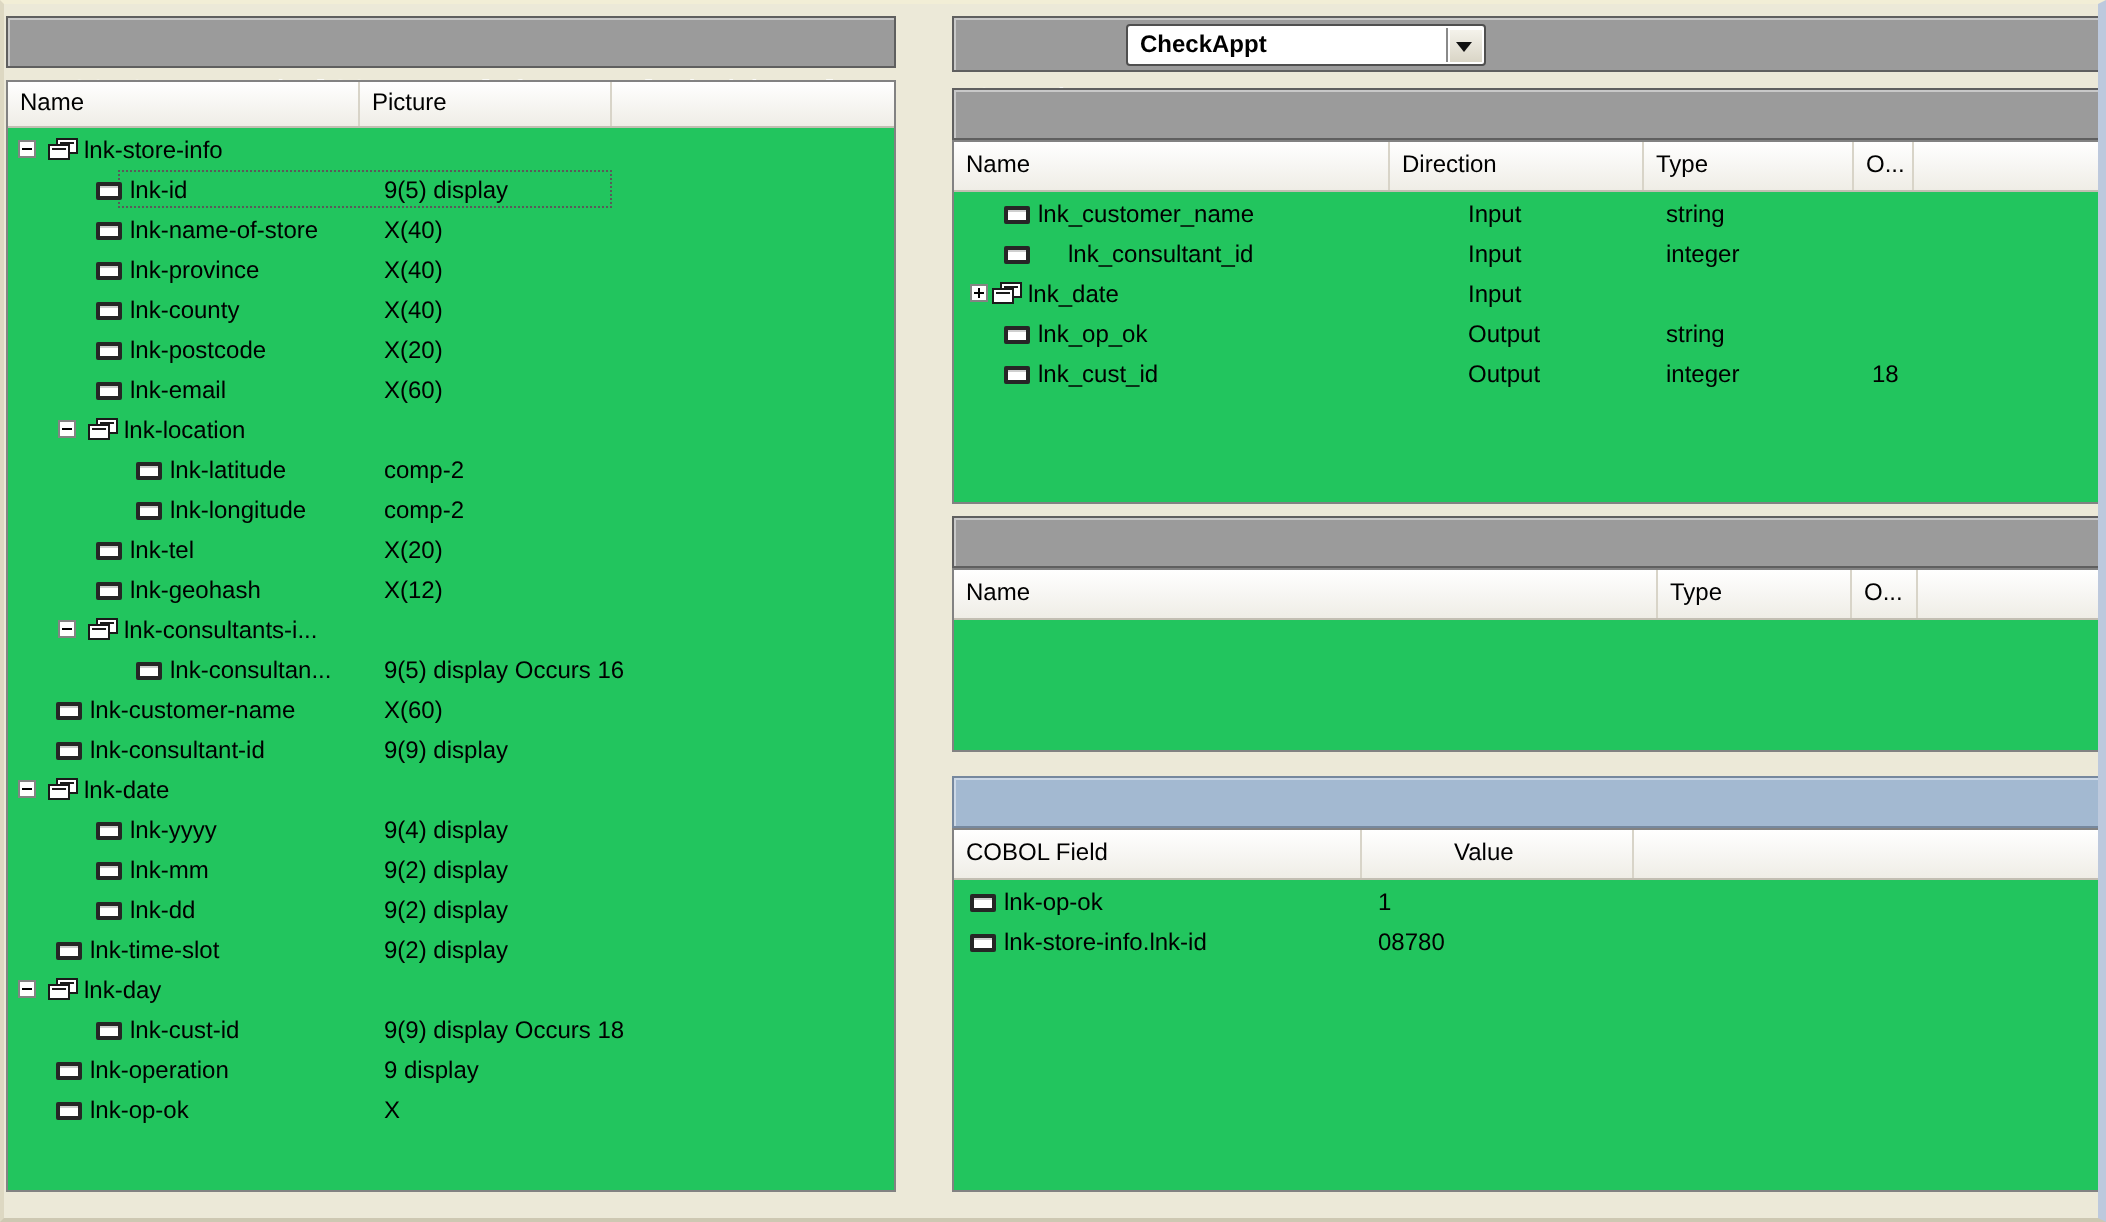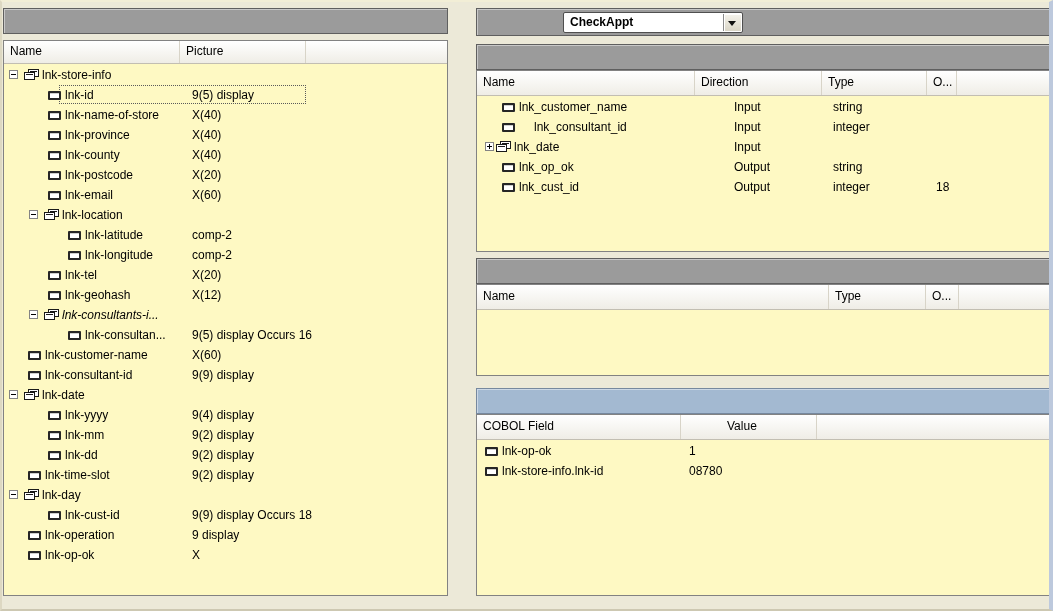--- a/index.html
+++ b/index.html
@@ -12,21 +12,21 @@
     overflow:hidden;
   }
   .panel{position:absolute;}
   .bar{
     position:absolute;left:0;right:0;height:26px;background:#9b9b9b;
     border:1px solid #5f5f5f;box-shadow:inset 1px 1px 0 rgba(255,255,255,.45);
     box-sizing:border-box;color:#fff;font-weight:bold;font-size:13px;
     line-height:24px;padding-left:9px;white-space:pre;
   }
   .bar.blue{background:#a3b9d1;border-color:#76889e;}
-  .tablebox{position:absolute;background:#fef9c3;border:1px solid #828282;box-sizing:border-box;}
+  .tablebox{position:absolute;background:#22c55e;border:1px solid #828282;box-sizing:border-box;}
   .lvhead{
     position:absolute;left:0;right:0;top:0;display:flex;
     background:linear-gradient(#ffffff,#efede6);border-bottom:1px solid #c2beb2;
   }
   .hcell{
     height:100%;border-right:1px solid #d8d4c8;box-sizing:border-box;
     padding-left:6px;overflow:hidden;white-space:pre;
   }
   .hfill{flex:1;border-right:none;}
   .rows{position:absolute;left:0;right:0;}
@@ -132,21 +132,21 @@
             <span class="tname" style="left:188px;">X(12)</span>
           </div>
           <div class="trow">
             <span class="exp" style="left:25px;"></span>
             <span class="grp-ic" style="left:40px;"><svg width="16" height="13" viewBox="0 0 16 13">
                 <rect x="4.5" y="0.5" width="10" height="7" fill="#fff" stroke="#1a1a1a"></rect>
                 <line x1="6" y1="2.5" x2="13" y2="2.5" stroke="#1a1a1a"></line>
                 <rect x="0.5" y="3.5" width="10" height="7" fill="#fff" stroke="#1a1a1a"></rect>
                 <line x1="2" y1="5.5" x2="9" y2="5.5" stroke="#1a1a1a"></line>
               </svg></span>
-            <span class="tname" style="left:58px;font-style:italic;">lnk-consultants-i...</span>
+            <span class="tname" style="left:58px;">lnk-consultants-i...</span>
           </div>
           <div class="trow">
             <span class="leaf-ic" style="left:64px;"></span>
             <span class="tname" style="left:81px;">lnk-consultan...</span>
             <span class="tname" style="left:188px;">9(5) display Occurs 16</span>
           </div>
           <div class="trow">
             <span class="leaf-ic" style="left:24px;"></span>
             <span class="tname" style="left:41px;">lnk-customer-name</span>
             <span class="tname" style="left:188px;">X(60)</span>

